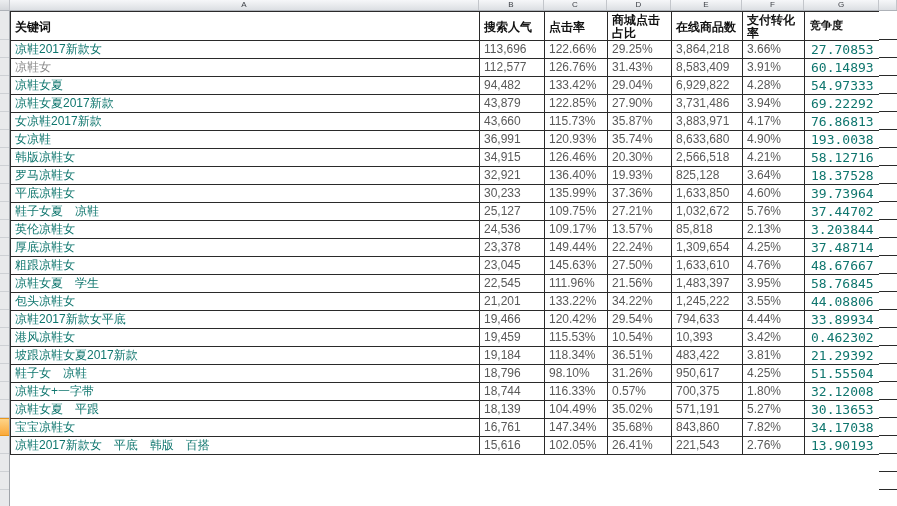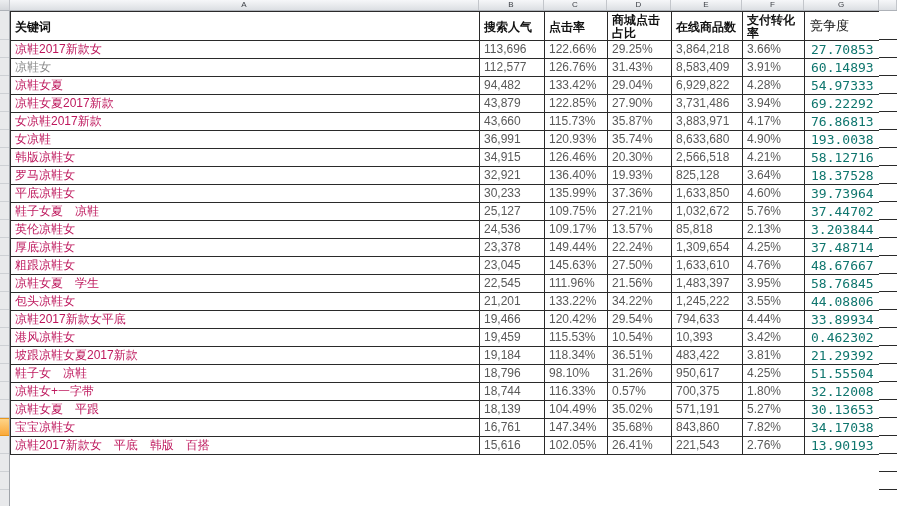--- a/index.html
+++ b/index.html
@@ -40,25 +40,25 @@
     border:1px solid #2a2a2a;box-sizing:border-box;
     overflow:hidden;text-align:left;vertical-align:middle;
   }
   tr.headrow{height:29px;}
   tr.datarow{height:18px;}
   th{
     font-size:12px;line-height:13px;font-weight:bold;color:#111;
     vertical-align:top;padding:2px 1px 0 4px;white-space:normal;word-break:break-all;
   }
   th.g-head{
-    font-weight:normal;font-size:13px;vertical-align:bottom;
+    font-weight:bold;font-size:11px;vertical-align:bottom;
     padding:0 2px 2px 5px;white-space:nowrap;
   }
   td{font-size:12px;padding:0 0 0 4px;white-space:nowrap;line-height:17px;}
-  td.c0{color:#be185d;}
+  td.c0{color:#0f766e;}
   td.c1,td.c2,td.c3,td.c4,td.c5{color:#595959;}
   td.c6{
     color:#0f766e;font-family:"DejaVu Sans Mono",monospace;font-size:13px;padding-left:6px;
   }
   td.c0.muted{color:#8a8a8a;}
   
   .tailcol{position:absolute;top:11px;left:879px;width:18px;background:#fff;}
   .tailcol .tc{box-sizing:border-box;height:18px;border-bottom:1px solid #2a2a2a;}
   .tailcol .tc-head{height:29px;}
 </style>

